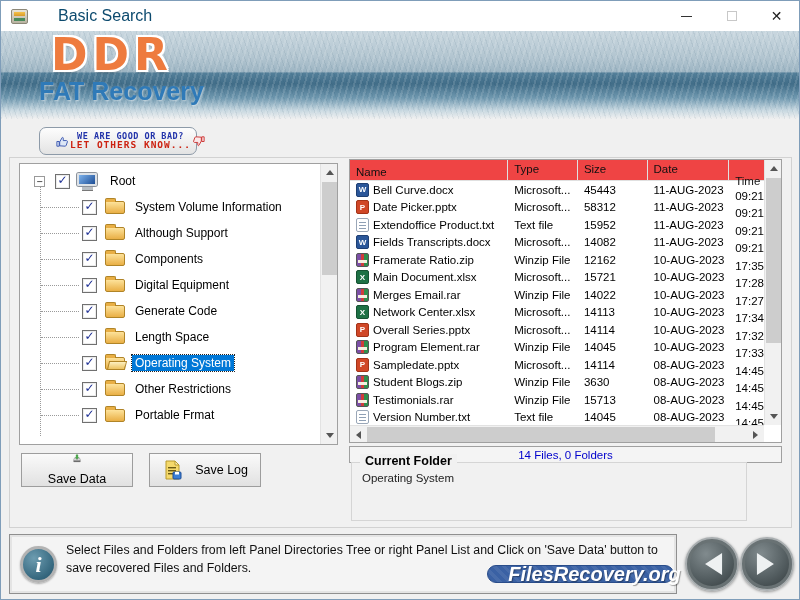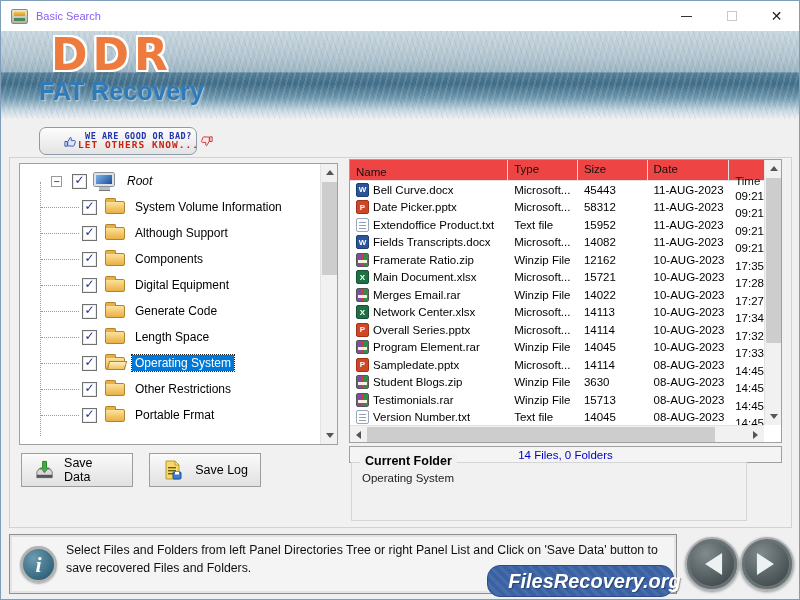--- a/index.html
+++ b/index.html
@@ -4,54 +4,54 @@
 <style>
   * { margin:0; padding:0; box-sizing:border-box; }
   html,body { width:800px; height:600px; font-family:"Liberation Sans", sans-serif; background:#d8d8d8; }
   .window { position:relative; width:800px; height:600px; background:#f0f0f0; border:1px solid #7f9db9; overflow:hidden; }
 
   
   .titlebar { position:absolute; top:0; left:0; width:100%; height:30px; background:#fff; display:flex; align-items:center; }
   .app-icon { width:17px; height:15px; margin:0 8px 0 10px; position:relative; background:linear-gradient(#e8e4d8,#b8b2a0); border:1px solid #8d8878; border-radius:2px; }
   .app-icon::before { content:""; position:absolute; left:2px; right:2px; top:2px; height:4px; background:linear-gradient(#f5c24a,#d89a2a); }
   .app-icon::after { content:""; position:absolute; left:2px; right:2px; bottom:2px; height:3px; background:#4a8a5a; }
-  .win-title { font-size:11px; color:#8b5cf6; }
+  .win-title { font-size:16px; color:#0c4a6e;margin-left:22px; }
   .win-controls { margin-left:auto; display:flex; height:100%; }
   .win-btn { width:45px; height:30px; display:flex; align-items:center; justify-content:center; font-size:13px; color:#333; cursor:default; }
   .max-glyph { width:10px; height:10px; border:1px solid #c8c8c8; display:block; }
   .min-glyph { display:block; width:11px; height:1px; background:#333; }
   .close-glyph { font-size:14px; color:#222; }
 
   
   .banner { position:absolute; top:30px; left:0; width:100%; height:88px;
     background:linear-gradient(to bottom,#c9d7df 0%, #b2c5d0 30%, #9db5c3 46%, #537f99 48%, #416d88 60%, #6f98af 76%, #c6d7e0 90%, #f0f0f0 100%); }
   .banner::before { content:""; position:absolute; inset:0;
     background:repeating-linear-gradient(105deg, rgba(255,255,255,.12) 0 2px, rgba(255,255,255,0) 2px 6px),
                repeating-linear-gradient(72deg, rgba(18,58,86,.07) 0 1px, rgba(0,0,0,0) 1px 5px); }
   .ddr-logo { position:absolute; left:50px; top:-2px; font-size:44px; font-weight:bold; letter-spacing:5px; color:#ee7b3e; font-family:"DejaVu Sans", sans-serif;
     text-shadow:-2px 0 #fff, 2px 0 #fff, 0 -2px #fff, 0 2px #fff, -2px -2px #fff, 2px 2px #fff, -2px 2px #fff, 2px -2px #fff, 0 3px 3px rgba(0,0,0,.25); }
   .product-sub { position:absolute; left:38px; top:46px; font-size:25px; font-weight:bold; color:#2f7ab8; text-shadow:1px 1px 2px rgba(255,255,255,.55); }
 
   
   .feedback-btn { position:absolute; left:38px; top:126px; width:158px; height:28px; border:1px solid #8d9aa8; border-radius:7px;
-    background:linear-gradient(#fdfdfd,#e3e3e3); display:flex; align-items:center; padding:0 23px; cursor:pointer; }
+    background:linear-gradient(#fdfdfd,#e3e3e3); display:flex; align-items:center; padding:0 15px; cursor:pointer; }
   .fb-text { flex:1; text-align:center; font-family:"DejaVu Sans Mono", monospace; line-height:1.05; }
   .fb-line1 { font-size:8.5px; font-weight:bold; color:#2233aa; letter-spacing:.5px; white-space:nowrap; }
   .fb-line2 { font-size:9.5px; font-weight:bold; color:#cc2211; letter-spacing:1px; white-space:nowrap; }
   .thumb { width:15px; height:15px; flex:none; }
 
   
   .main-box { position:absolute; left:8px; top:156px; width:783px; height:371px; border:1px solid #d2d2d2; background:#f1f1f1; }
 
   
   .tree-panel { position:absolute; left:18px; top:162px; width:319px; height:282px; background:#fff; border:1px solid #a0a0a0; overflow:hidden; }
   .tree-body { position:absolute; inset:0 17px 0 0; overflow:hidden; padding-top:4px; }
   .tree-vline { position:absolute; left:20px; top:18px; height:254px; border-left:1px dotted #9a9a9a; }
   .tree-row { position:relative; height:26px; display:flex; align-items:center; font-size:12px; color:#000; cursor:pointer; }
-  .tree-row.lv0 { padding-left:31px;font-style:italic; }
+  .tree-row.lv0 { padding-left:14px; }
   .tree-row.lv1 { padding-left:62px; }
   .tree-row.lv1::before { content:""; position:absolute; left:21px; width:38px; top:13px; border-top:1px dotted #9a9a9a; }
   .expander { width:11px; height:11px; border:1px solid #9a9a9a; background:#fff; display:flex; align-items:center; justify-content:center; flex:none; font:10px/0.9 "DejaVu Sans Mono", monospace; color:#333; margin-right:10px; z-index:2; }
   .lv1 .expander { position:absolute; left:42px; top:7px; margin:0; }
   .expander.minus::after { content:"−"; }
   .expander.plus::after { content:"+"; }
   .cbx { width:15px; height:15px; border:1px solid #707070; background:#fff; box-shadow:inset 0 0 0 1px #ececec; display:flex; align-items:center; justify-content:center; flex:none; margin-right:7px; }
   .cbx::after { content:"✓"; color:#1c2e93; font:bold 12px/1 "DejaVu Sans", sans-serif; margin-top:-2px; }
   .ti-computer { width:22px; height:17px; position:relative; margin-right:8px; flex:none; }
   .ti-computer::before { content:""; position:absolute; inset:0 2px 4px 0; background:linear-gradient(135deg,#7db2ec,#1d4e96); border:2px solid #dde2e7; box-shadow:0 0 0 1px #8a9099; border-radius:2px; }
@@ -89,33 +89,33 @@
   .fi-excel { background:#1e7145; border:1px solid #155232; } .fi-excel::after { content:"X"; }
   .fi-ppt { background:#d04727; border:1px solid #a33318; } .fi-ppt::after { content:"P"; }
   .fi-txt { background:#fff; border:1px solid #9aa7b8; }
   .fi-txt::after { content:""; position:absolute; left:2px; right:2px; top:3px; height:1px; background:#8fa0b5; box-shadow:0 3px 0 #8fa0b5, 0 6px 0 #8fa0b5; }
   .fi-zip { background:linear-gradient(to right,#7b4fa6 33%,#cf3b3b 33% 66%,#2f8f4d 66%); border:1px solid #555; }
   .fi-zip::after { content:""; position:absolute; left:1px; right:1px; top:6px; height:3px; background:#f5f0e0; }
 
   
   .status-bar { position:absolute; left:348px; top:445px; width:433px; height:17px; border:1px solid #a0a0a0; background:#f4f4f4; display:flex; align-items:center; justify-content:center; font-size:11.5px; color:#0000cc; }
   .push-btn { position:absolute; height:34px; border:1px solid #9d9d9d; background:linear-gradient(#fafafa,#e1e1e1); display:flex; align-items:center; gap:9px; padding:0 12px; font-size:12.5px; color:#000; cursor:pointer; }
-  .btn-save-data { left:20px; top:452px; width:112px; }
+  .btn-save-data { left:20px; top:452px; width:112px;flex-direction:column; }
   .btn-save-log { left:148px; top:452px; width:112px;justify-content:space-between; }
   .cfolder { position:absolute; left:350px; top:461px; width:396px; height:59px; border:1px solid #d5d5d5; }
   .cfolder-title { position:absolute; top:-9px; left:8px; background:#f1f1f1; padding:0 5px; font-size:12.5px; font-weight:bold; color:#000; }
   .cfolder-value { position:absolute; left:10px; top:9px; font-size:11.5px; color:#222; }
 
   
   .info-bar { position:absolute; left:8px; top:533px; width:668px; height:60px; border:1px solid #8f8f8f; box-shadow:0 0 0 2px #e4e4e4 inset; background:#f4f4f4; }
   .info-icon { position:absolute; left:10px; top:11px; width:37px; height:37px; border-radius:50%; border:3px solid #b3b3b3;
     background:radial-gradient(circle at 35% 30%, #6d9cb0, #35677e 70%, #28546a); display:flex; align-items:center; justify-content:center;
     color:#fff; font:italic bold 22px "Liberation Serif", serif; box-shadow:0 1px 2px rgba(0,0,0,.3); }
   .info-text { position:absolute; left:56px; top:7px; width:606px; font-size:12.3px; color:#111; line-height:1.45; }
-  .brand-pill { position:absolute; left:486px; top:564px; width:187px; height:32px; background:#3a61a4; border:1px solid #2a4d8a; border-radius:13px;
+  .brand-pill { position:absolute; left:486px; top:564px; width:187px; height:18px; background:#3a61a4; border:1px solid #2a4d8a; border-radius:13px;
     display:flex; align-items:center; justify-content:center; color:#fff; font:italic bold 20px "Liberation Sans", sans-serif; cursor:pointer;
     background-image:repeating-linear-gradient(45deg, rgba(255,255,255,.07) 0 3px, rgba(255,255,255,0) 3px 7px); text-shadow:1px 1px 1px rgba(0,0,0,.35);padding-left:28px; }
   .nav-btn { position:absolute; top:536px; width:54px; height:54px; border-radius:50%;
     background:radial-gradient(circle at 38% 30%, #818b8e, #525c5f 55%, #2e3537); border:2px solid #a9aeb0;
     box-shadow:inset 0 0 0 3px #697274, 0 1px 3px rgba(0,0,0,.4); cursor:pointer; }
   .nav-back { left:684px; } .nav-fwd { left:739px; }
   .nav-tri { position:absolute; top:50%; left:50%; width:0; height:0; border:11px solid transparent; }
   .nav-back .nav-tri { border-right:17px solid #eef1f2; transform:translate(-64%,-50%); }
   .nav-fwd .nav-tri { border-left:17px solid #eef1f2; transform:translate(-36%,-50%); }
 </style>

